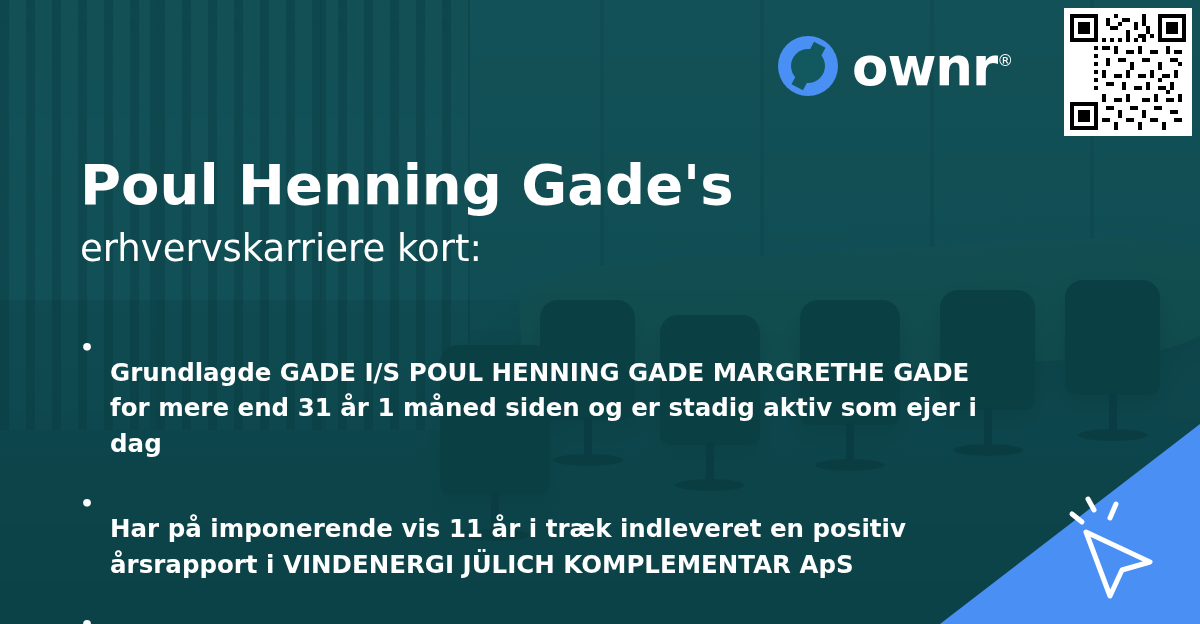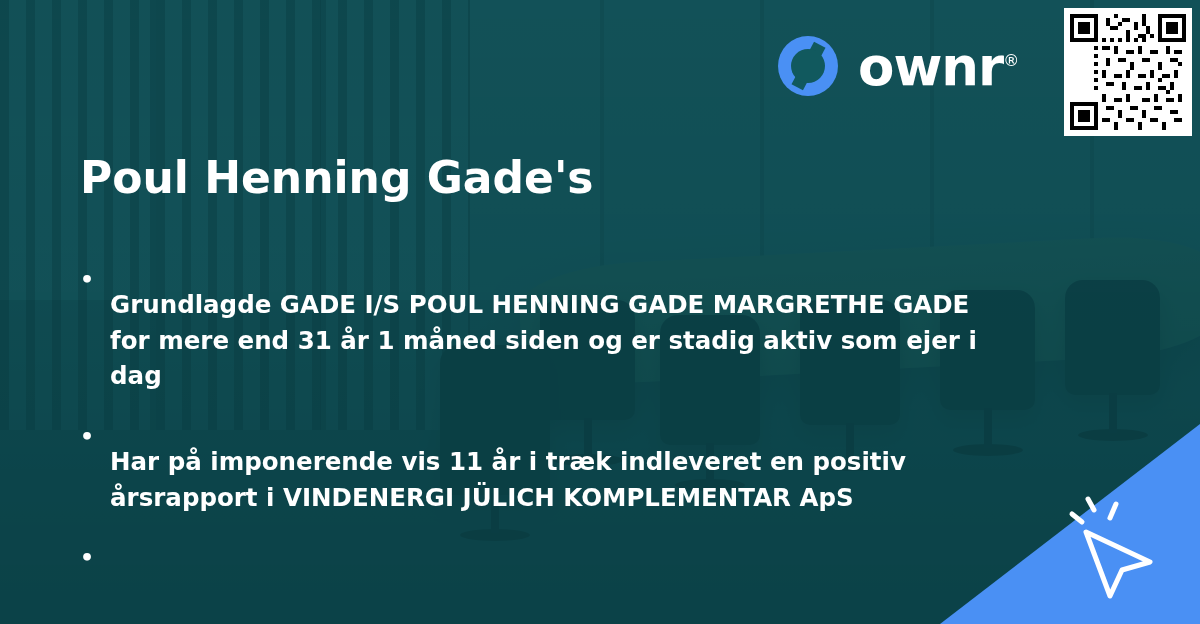--- a/index.html
+++ b/index.html
@@ -76,21 +76,21 @@
   .corner {
     position:absolute; right:0; bottom:0; width:260px; height:200px;
     background:#4a90f4;
     clip-path:polygon(100% 0, 100% 100%, 0 100%);
   }
   .cursor-wrap { position:absolute; right:26px; bottom:22px; width:110px; height:110px; }
 
   
   .logo {
     position:absolute; left:778px; top:36px;
-    display:flex; align-items:center; gap:20px;
+    display:flex; align-items:center; gap:14px;
   }
   .logo-mark {
     width:60px; height:60px; border-radius:50%;
     background:#4a90f4; position:relative; flex:none;
   }
   .logo-mark:after {
     content:""; position:absolute; left:13px; top:13px;
     width:34px; height:34px; border-radius:50%;
     background:#11595e;
   }
@@ -107,21 +107,21 @@
   
   .qr {
     position:absolute; right:8px; top:8px;
     width:128px; height:128px; background:#fff; padding:6px;
   }
   .qr svg { display:block; width:100%; height:100%; }
 
   
   .content { position:absolute; left:80px; top:150px; width:1000px; }
   .title {
-    font-size:44px; font-weight:bold; color:#ffffff; line-height:1.26;
+    font-size:56px; font-weight:bold; color:#ffffff; line-height:1.26;
     letter-spacing:0px;
   }
   .subtitle {
     font-size:37px; font-weight:normal; color:#ffffff; line-height:1.3;
     margin-top:4px;
   }
   .bullets { margin-top:58px; }
   .bullet {
     display:flex; gap:16px; margin-bottom:26px;
     color:#ffffff; font-size:24.5px; line-height:1.45; font-weight:bold;
@@ -270,20 +270,21 @@
         <rect x="22" y="16" width="1" height="1"></rect>
           <rect x="27" y="12" width="1" height="1"></rect>
         <rect x="24" y="19" width="1" height="1"></rect>
           <rect x="20" y="5" width="1" height="1"></rect>
       </g>
     </svg>
   </div>
 
   <div class="content">
     <div class="title">Poul Henning Gade's</div>
+    <div class="subtitle">erhvervskarriere kort:</div>
 
     <div class="bullets">
       <div class="bullet">
         <span class="dot">•</span>
         <span class="btext">Grundlagde GADE I/S POUL HENNING GADE MARGRETHE GADE for mere end 31 år 1 måned siden og er stadig aktiv som ejer i dag</span>
       </div>
       <div class="bullet">
         <span class="dot">•</span>
         <span class="btext">Har på imponerende vis 11 år i træk indleveret en positiv årsrapport i VINDENERGI JÜLICH KOMPLEMENTAR ApS</span>
       </div>

